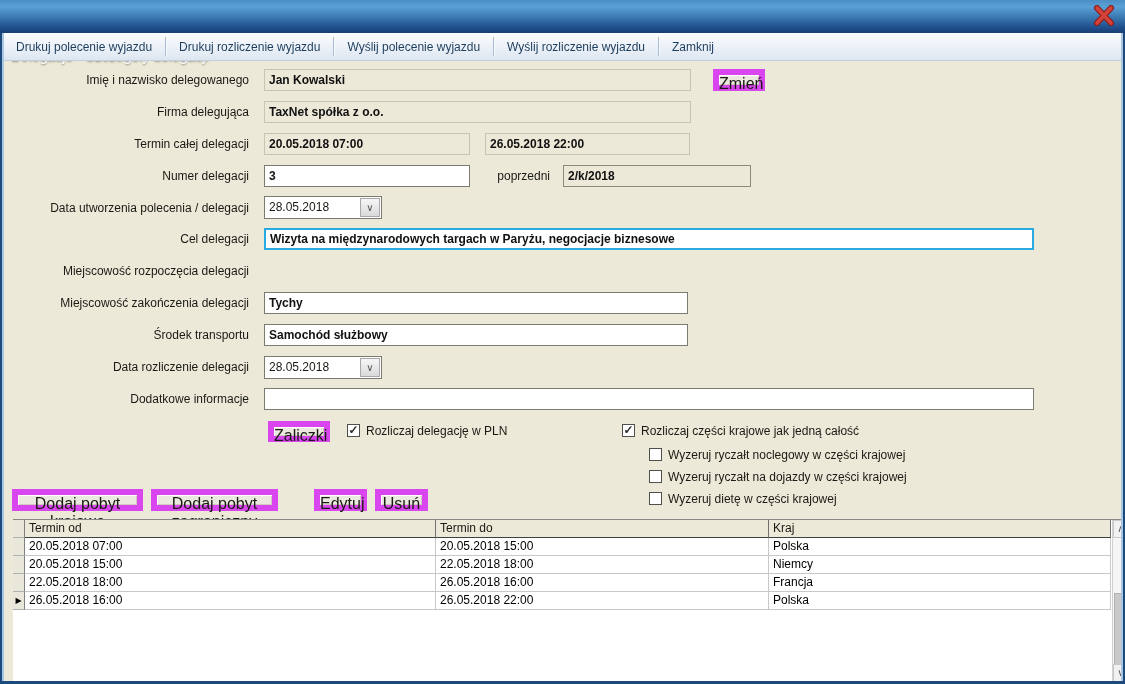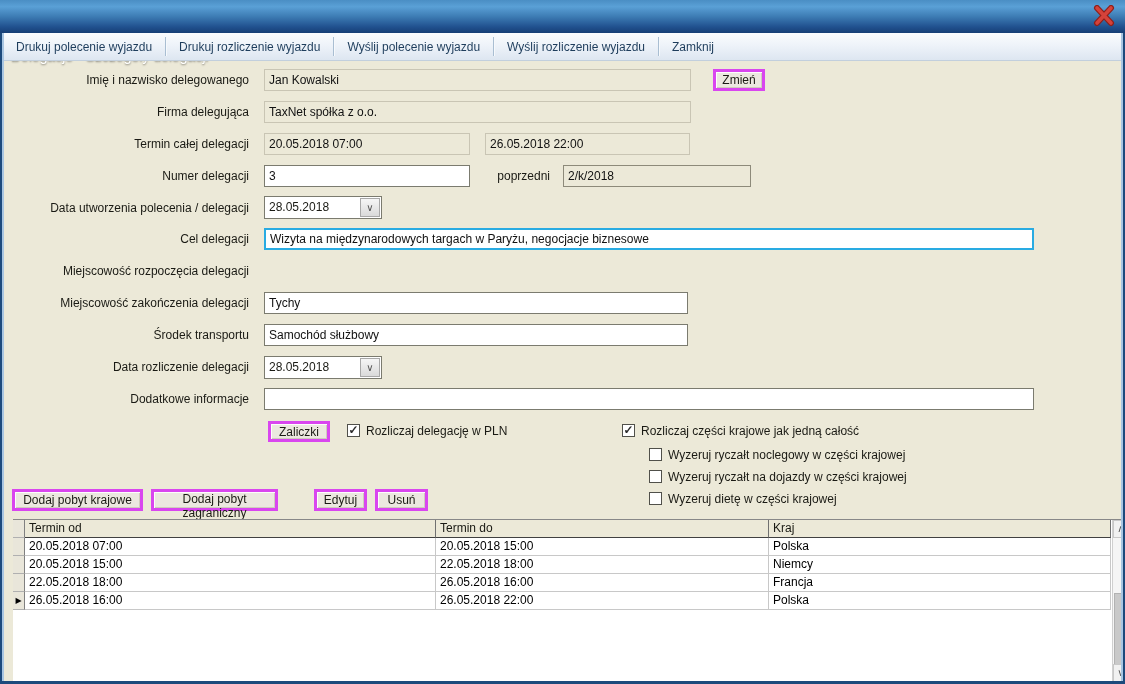--- a/index.html
+++ b/index.html
@@ -33,30 +33,30 @@
   }
   .tb-sep { width:1px; background:#a9bed2; margin:4px 0; box-shadow:1px 0 0 #f6f9fc; }
   
   .edge { position:absolute; background:#1d4a7c; }
   .edge-light { position:absolute; background:#a9c6e2; }
   
   .lbl { position:absolute; left:0; width:249px; text-align:right; height:22px; line-height:22px; color:#1a1a14; }
   .fld {
     position:absolute; height:22px; font-family:"Liberation Sans", sans-serif;
     font-size:12px; color:#111; padding:0 4px;
-    background:#ffffff; border:1px solid #7b7b6f; outline:none;
+    background:#ffffff; border:1px solid #7b7b6f; outline:none;font-weight:bold;
   }
   .fld.ro { background:#ece9d8; border:1px solid #c9c5b4; }
   .fld.ro2 { background:#ece9d8; border:1px solid #8d8a7a; }
   .fld.focus { border:2px solid #29abe2; }
   .btn {
     position:absolute; height:22px; background:#ebe8df;
-    border:3px solid #d946ef;
+    border:6px solid #d946ef;
     box-shadow:inset 1px 1px 0 #fdfdfb, inset -1px -1px 0 #cfccbd;
-    font-family:"Liberation Sans", sans-serif; font-size:12px; color:#1a1a14;
+    font-family:"Liberation Sans", sans-serif; font-size:16px; color:#1a1a14;
     text-align:center;
   }
   .combo { position:absolute; height:23px; background:#fff; border:1px solid #7b7b6f;padding-left:25px; }
   .combo .val { position:absolute; left:4px; top:0; line-height:21px; }
   .combo .drop {
     position:absolute; right:1px; top:1px; bottom:1px; width:20px;
     background:linear-gradient(180deg,#f6f6f6,#dadada);
     border:1px solid #a8a8a8; text-align:center; line-height:18px;
     font-size:10px; color:#555;
   }

